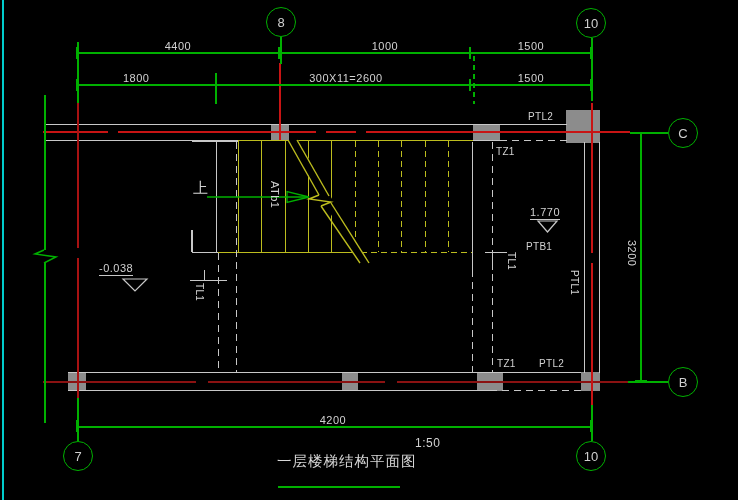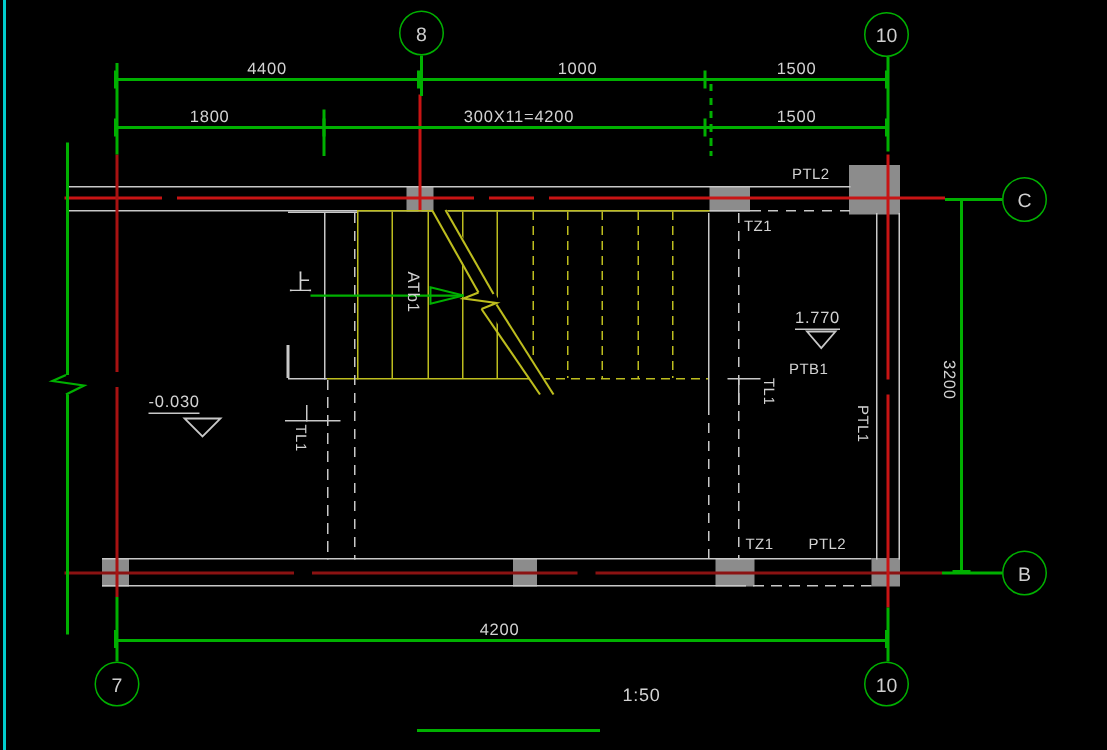--- a/index.html
+++ b/index.html
@@ -142,36 +142,37 @@
   <div class="bub" style="left:266px;top:7px;"><span>8</span></div>
   <div class="bub" style="left:576px;top:8px;"><span>10</span></div>
   <div class="bub" style="left:668px;top:118px;"><span>C</span></div>
   <div class="bub" style="left:668px;top:367px;"><span>B</span></div>
   <div class="bub" style="left:63px;top:441px;"><span>7</span></div>
   <div class="bub" style="left:576px;top:441px;"><span>10</span></div>
 
   <div class="t" style="left:155px;top:40px;width:46px;text-align:center;">4400</div>
   <div class="t" style="left:362px;top:40px;width:46px;text-align:center;">1000</div>
   <div class="t" style="left:508px;top:40px;width:46px;text-align:center;">1500</div>
-  <div class="t" style="left:107px;top:72px;width:46px;text-align:right;">1800</div>
-  <div class="t" style="left:299px;top:72px;width:94px;text-align:center;">300X11=4200</div>
+  <div class="t" style="left:123px;top:72px;width:46px;text-align:left;">1800</div>
+  <div class="t" style="left:299px;top:72px;width:94px;text-align:center;">300X11=2600</div>
   <div class="t" style="left:508px;top:72px;width:46px;text-align:center;">1500</div>
   <div class="t" style="left:310px;top:414px;width:46px;text-align:center;">4200</div>
   <div class="t rot" style="left:638px;top:240px;">3200</div>
 
   <div class="t t-sm" style="left:528px;top:111px;">PTL2</div>
   <div class="t t-sm" style="left:496px;top:146px;">TZ1</div>
   <div class="t t-sm" style="left:526px;top:241px;">PTB1</div>
   <div class="t t-sm rot" style="left:580px;top:270px;">PTL1</div>
   <div class="t t-sm rot" style="left:205px;top:283px;">TL1</div>
   <div class="t t-sm rot" style="left:517px;top:252px;">TL1</div>
   <div class="t t-sm" style="left:497px;top:358px;">TZ1</div>
   <div class="t t-sm" style="left:539px;top:358px;">PTL2</div>
   <div class="t rot" style="left:281px;top:181px;">ATb1</div>
   <div class="t" style="left:193px;top:179px;font-size:15px;">上</div>
 
-  <div class="t elev" style="left:99px;top:262px;">-0.030</div>
+  <div class="t elev" style="left:99px;top:262px;">-0.038</div>
   <div class="t elev" style="left:530px;top:206px;">1.770</div>
 
-  <div class="t" style="left:415px;top:456px;font-size:12px;">1:50</div>
+  <div class="t title" style="left:277px;top:452px;">一层楼梯结构平面图</div>
+  <div class="t" style="left:415px;top:436px;font-size:12px;">1:50</div>
   <div class="ln" style="left:278px;top:486px;width:122px;height:2px;background:#00b000;"></div>
 
 </div>
 
 </body></html>

